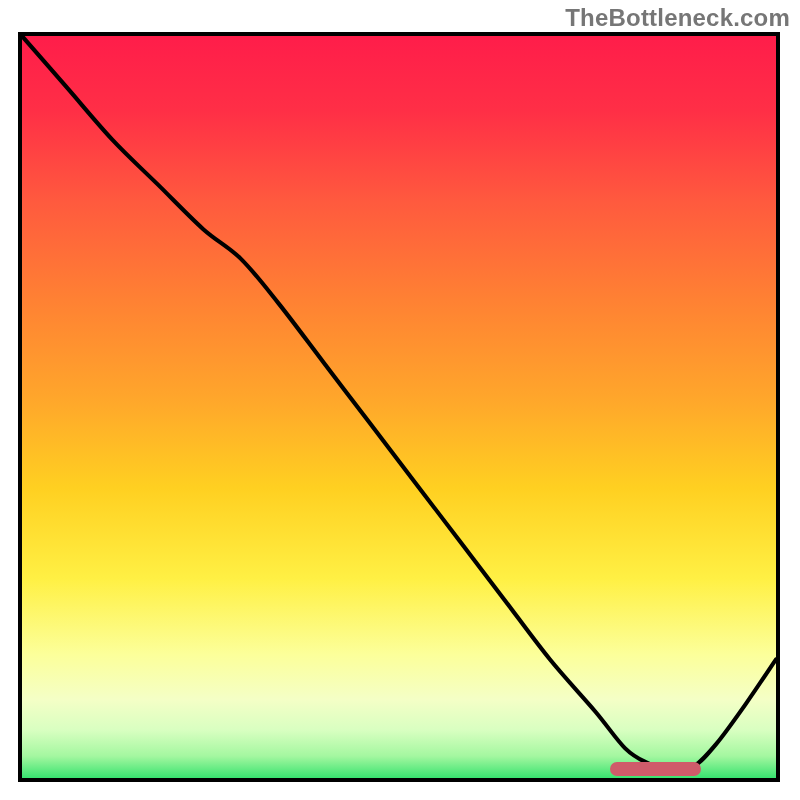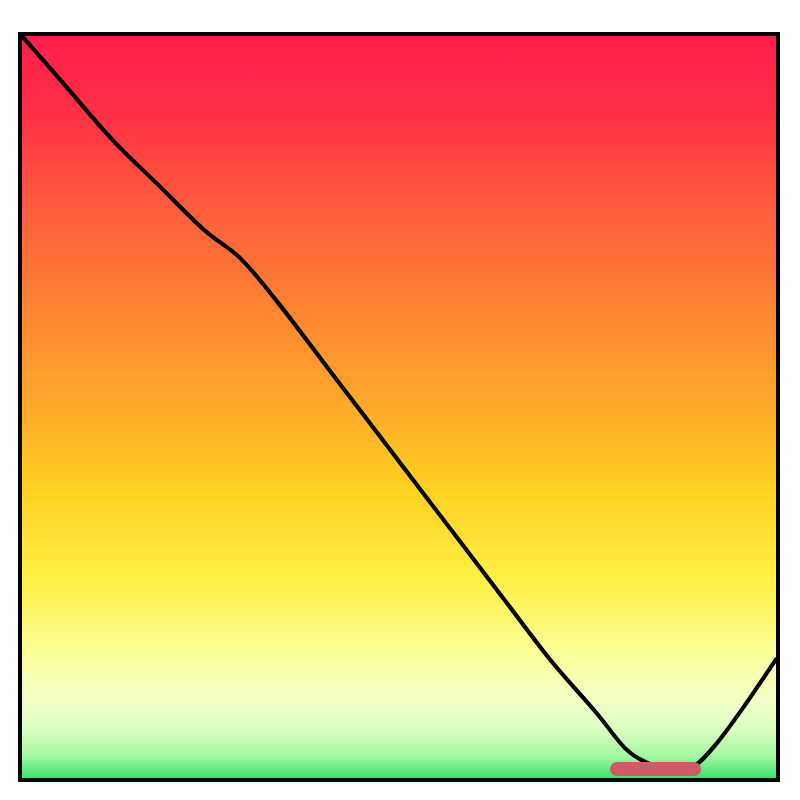--- a/index.html
+++ b/index.html
@@ -51,20 +51,21 @@
     height: 14px;
     border-radius: 7px;
     background: #cf5b6a;
   }
 </style>
 </head>
 <body>
 
 <div class="stage">
 
+  <div class="watermark">TheBottleneck.com</div>
 
   <div class="plot-frame">
 
     <svg class="plot-bg" viewBox="0 0 100 100" preserveAspectRatio="none">
       <defs>
         <linearGradient id="bgGrad" x1="0" y1="0" x2="0" y2="1">
             <stop offset="0%" stop-color="#ff1d4a"></stop>
             <stop offset="10%" stop-color="#ff2f46"></stop>
             <stop offset="22%" stop-color="#ff5a3e"></stop>
             <stop offset="35%" stop-color="#ff8133"></stop>

